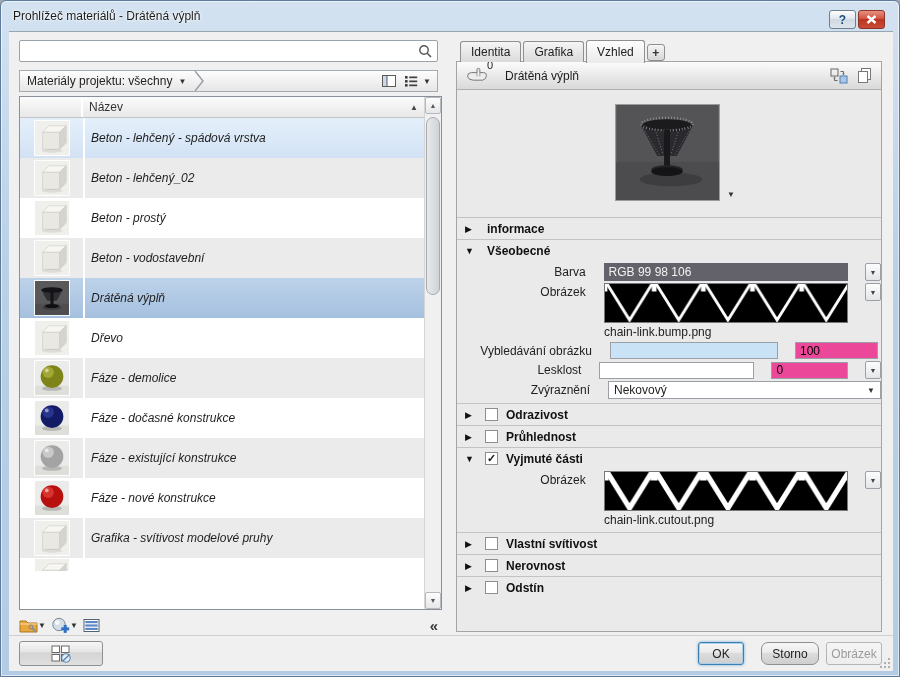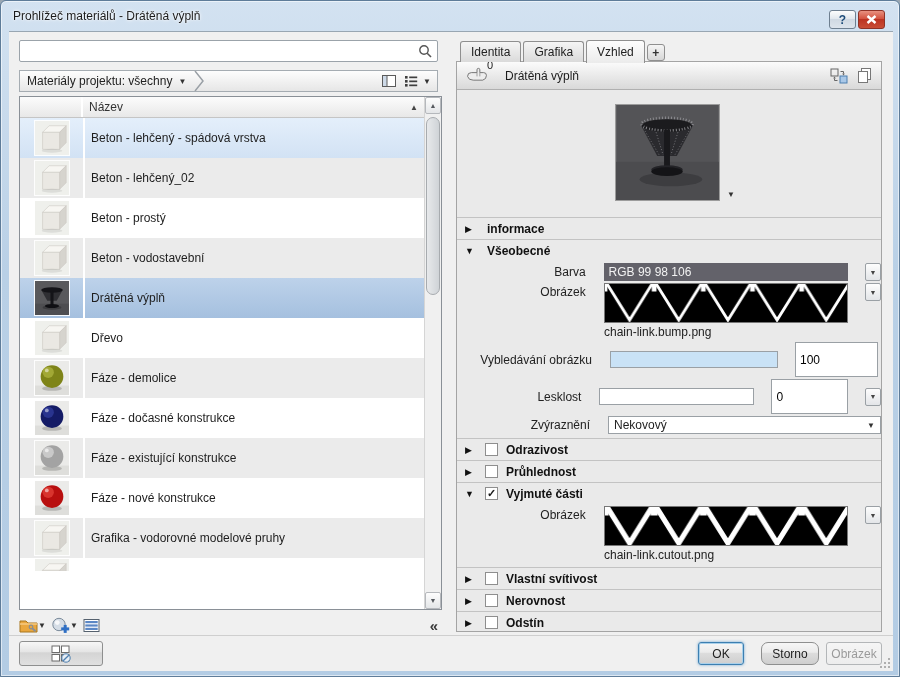--- a/index.html
+++ b/index.html
@@ -45,21 +45,21 @@
   .mhead .h-thumb { width:63px; height:100%; border-right:2px solid #fff; }
   .mhead .h-name { flex:1; padding-left:6px; color:#333; }
   .mhead .sort { margin-right:6px; font-size:8px; color:#444; }
   .rows { position:absolute; left:0; top:21px; right:17px; bottom:0; overflow:hidden; }
   .mrow { height:40px; display:flex; align-items:center; background:#fff; }
   .mrow.gray { background:#ebebeb; }
   .mrow.hl { background:linear-gradient(#e4effb,#d2e2f4); }
   .mrow.sel { background:linear-gradient(#bdd2ea,#a5c0df); }
   .mrow .thumbcell { width:63px; display:flex; justify-content:center; }
   .mrow .namecell { flex:1; align-self:stretch; display:flex; align-items:center;
-           padding-left:6px; border-left:2px solid #fff; }
+           padding-left:6px; border-left:2px solid #fff;font-style:italic; }
   .th { width:36px; height:36px; display:block; border:1px solid rgba(255,255,255,.9); }
   .mrow.partial { height:13px; overflow:hidden; align-items:flex-start; }
   
   .vscroll { position:absolute; right:0; top:0; width:17px; bottom:0; background:#f0f0f0; border-left:1px solid #d5d5d5; }
   .sarr { position:absolute; left:0; width:16px; height:17px; background:linear-gradient(#fdfdfd,#e4e6e8);
           border:1px solid #b5b8bc; border-radius:2px; font-size:7px; color:#55595e; display:flex; align-items:center; justify-content:center; }
   .sarr.up { top:0; } .sarr.down { bottom:0; }
   .sthumb { position:absolute; left:1px; top:20px; width:14px; height:178px;
           background:linear-gradient(90deg,#e7e9eb,#cfd3d7); border:1px solid #a7abaf; border-radius:7px; }
   
@@ -102,21 +102,21 @@
   .frow.topalign .flabel { padding-top:2px; }
   .swatch { width:256px; height:18px; background:#63626a; color:#f2f2f2; line-height:18px; padding-left:5px; }
   .texbox { width:256px; height:40px; border:1px solid #777; }
   .texbox svg { display:block; width:100%; height:100%; }
   .ddbtn { width:17px; height:18px; margin-left:5px; background:linear-gradient(#fdfdfd,#e3e5e8);
            border:1px solid #9aa0a5; border-radius:2px; font-size:7px; color:#444;
            display:flex; align-items:center; justify-content:center; }
   .fname { margin-left:147px; margin-top:2px; height:15px; color:#222; }
   .slider { width:168px; height:17px; border:1px solid #9aa0a5; background:#fff; position:relative; }
   .slider .fill { position:absolute; left:0; top:0; bottom:0; background:#c9e2f6; }
-  .spin { width:83px; height:35px; margin-left:5px; border:1px solid #9aa0a5; background:#ffffff; }
+  .spin { width:83px; height:17px; margin-left:5px; border:1px solid #9aa0a5; background:#ec4899; }
   .spin input { width:100%; height:100%; border:none; outline:none; font:12px "Liberation Sans",sans-serif; padding-left:4px; background:transparent; }
   .combo { width:277px; height:18px; border:1px solid #9aa0a5; background:#fff; display:flex; align-items:center; position:relative; }
   .combo .cval { padding-left:5px; }
   .combo .carr { margin-left:auto; margin-right:5px; font-size:8px; color:#333; }
   .secgap { height:4px; }
   
   .footer { position:absolute; left:0; right:0; top:603px; height:36px; border-top:1px solid #cfcfcf; background:#f0f0f0; }
   .amgr { position:absolute; left:10px; top:5px; width:84px; height:25px;
           background:linear-gradient(#f7f7f7,#e4e4e4 45%,#d4d4d4 46%,#e0e0e0);
           border:1px solid #8e8f8f; border-radius:3px; display:flex; align-items:center; justify-content:center; }
@@ -348,21 +348,21 @@
           <div class="thumbcell">
               <svg class="th" viewBox="0 0 36 36">
                 <rect width="36" height="36" fill="#eff0ec"></rect>
                 <polygon points="8,12 15,5 33,5 26,12" fill="#f7f6f2" stroke="#c9c7c1" stroke-width="0.6"></polygon>
                 <polygon points="26,12 33,5 33,23 26,30" fill="#d6d4ce" stroke="#c9c7c1" stroke-width="0.6"></polygon>
                 <polygon points="8,12 26,12 26,30 8,30" fill="#eae8e3" stroke="#c9c7c1" stroke-width="0.6"></polygon>
                 <ellipse cx="18" cy="31.5" rx="11" ry="2" fill="#000" opacity="0.08"></ellipse>
               </svg>
             </div>
           <div class="namecell">
-              <span>Grafika - vodorovné modelové pruhy</span>
+              <span>Grafika - svítivost modelové pruhy</span>
             </div>
         </div>
 
         <div class="mrow partial">
           <div class="thumbcell">
               <svg class="th" viewBox="0 0 36 36">
                 <rect width="36" height="36" fill="#eff0ec"></rect>
                 <polygon points="8,12 15,5 33,5 26,12" fill="#f7f6f2" stroke="#c9c7c1" stroke-width="0.6"></polygon>
                 <polygon points="26,12 33,5 33,23 26,30" fill="#d6d4ce" stroke="#c9c7c1" stroke-width="0.6"></polygon>
                 <polygon points="8,12 26,12 26,30 8,30" fill="#eae8e3" stroke="#c9c7c1" stroke-width="0.6"></polygon>

